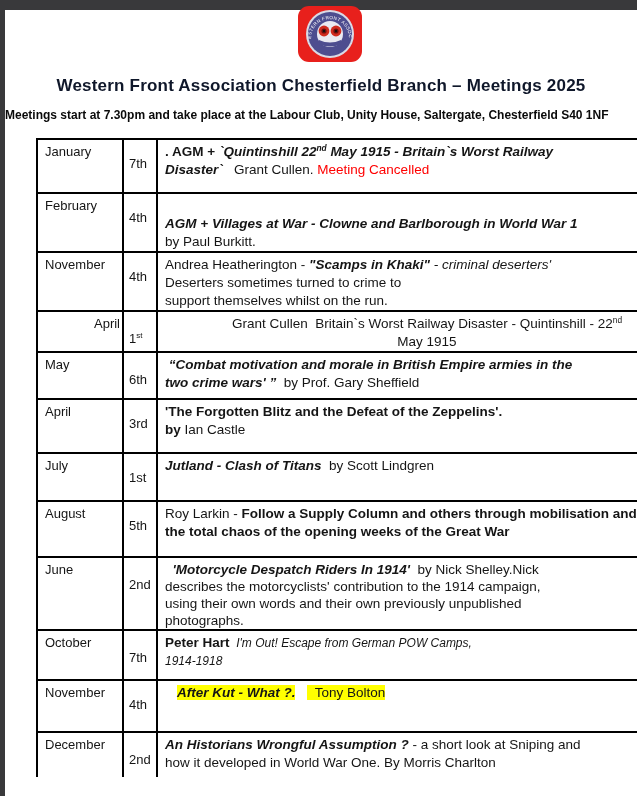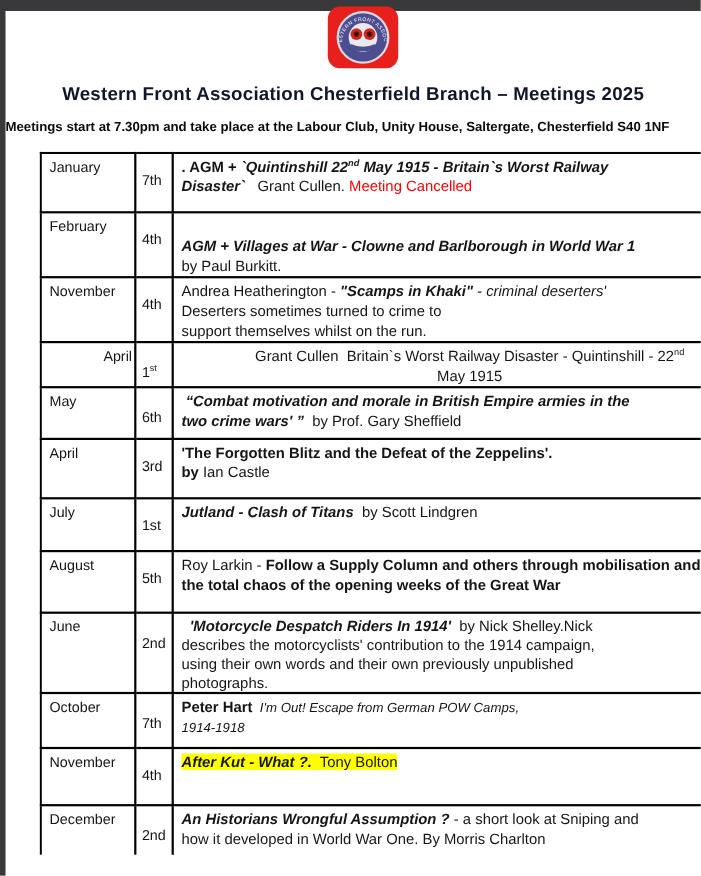--- a/index.html
+++ b/index.html
@@ -37,21 +37,21 @@
   tr:nth-child(9) .line{line-height:17px;}
   tr:nth-child(1){height:54px;} tr:nth-child(2){height:58px;}
   tr:nth-child(3){height:58px;} tr:nth-child(4){height:38px;}
   tr:nth-child(5){height:47px;} tr:nth-child(6){height:54px;}
   tr:nth-child(7){height:48px;} tr:nth-child(8){height:56px;}
   tr:nth-child(9){height:72px;} tr:nth-child(10){height:50px;}
   tr:nth-child(11){height:52px;} tr:nth-child(12){height:50px;}
   .b{font-weight:bold;}
   .i{font-style:italic;}
   .red{color:var(--cancelled,#ff0000);}
-  .hl{background:var(--highlight,#ffff00);}
+  .hl{background:var(--highlight,#ffff00);margin-left:12px;}
   .lg{font-size:12px;}
   sup{font-size:.62em;line-height:0;text-align:center;}
 </style>
 </head>
 <body>
 
 <div class="edge-top"></div>
 <div class="edge-left"></div>
 
 <svg class="logo" viewBox="0 0 66 58">

